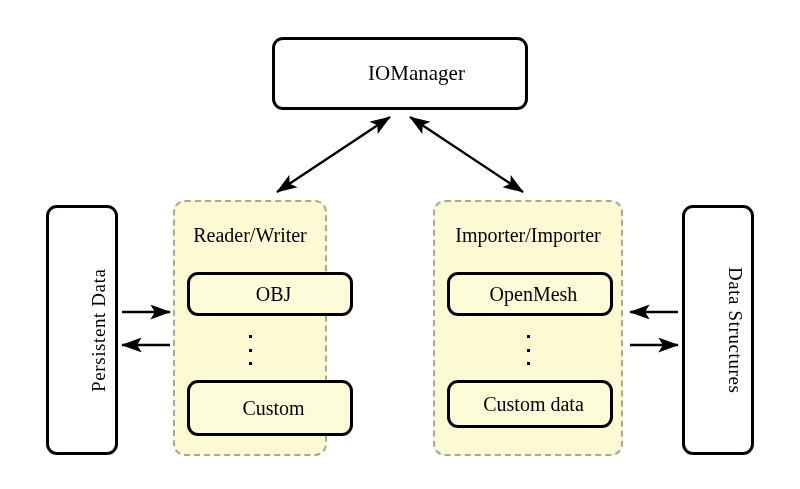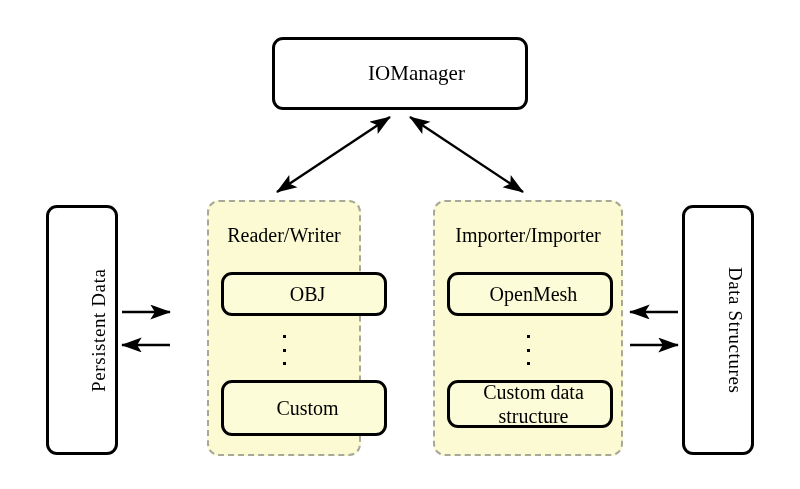--- a/index.html
+++ b/index.html
@@ -140,21 +140,21 @@
   </div>
 
   <div class="node side-node" style="left:46px; top:205px; width:72px; height:250px;">
     <span class="vlabel vlabel-up">Persistent Data</span>
   </div>
 
   <div class="node side-node" style="left:682px; top:205px; width:72px; height:250px;">
     <span class="vlabel vlabel-down">Data Structures</span>
   </div>
 
-  <div class="group" style="left:173px; top:200px; width:154px; height:256px;margin-left:34px;">
+  <div class="group" style="left:173px; top:200px; width:154px; height:256px;">
     <div class="group-title" style="top:22px;">Reader/Writer</div>
 
     <div class="inner-node" style="left:12px; top:70px; width:166px; height:44px;">
       <span>OBJ</span>
     </div>
 
     <div class="vdots" style="left:0; right:0; top:133px; margin:0 auto; width:3px;">
       <i></i>
         <i></i>
         <i></i>
@@ -173,17 +173,16 @@
     </div>
 
     <div class="vdots" style="left:0; right:0; top:133px; margin:0 auto; width:3px;">
       <i></i>
         <i></i>
         <i></i>
     </div>
 
     <div class="inner-node" style="left:12px; top:178px; width:166px; height:48px; flex-direction:column;">
       <span>Custom data</span>
-      <span>structure</span>
     </div>
   </div>
 
 </div>
 
 </body></html>

